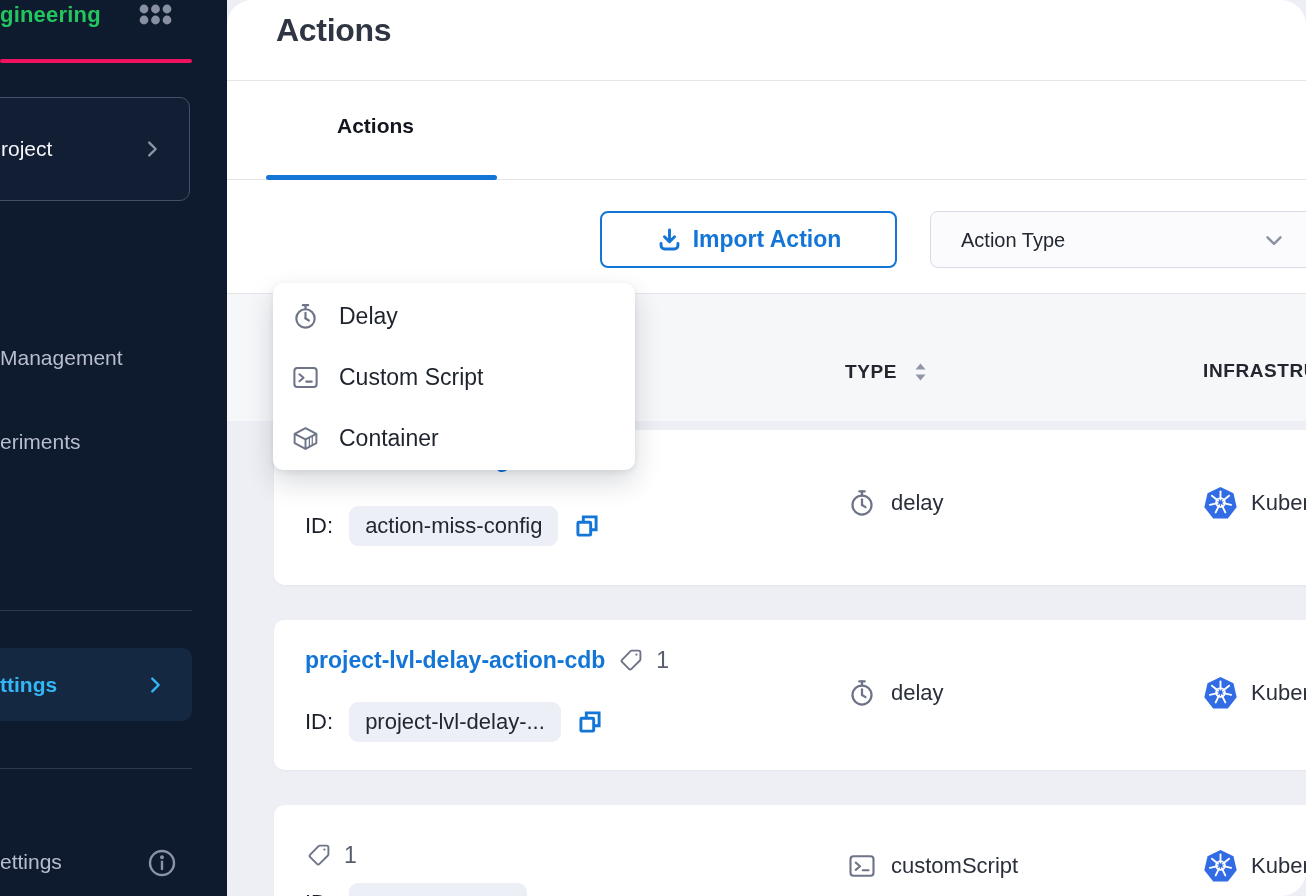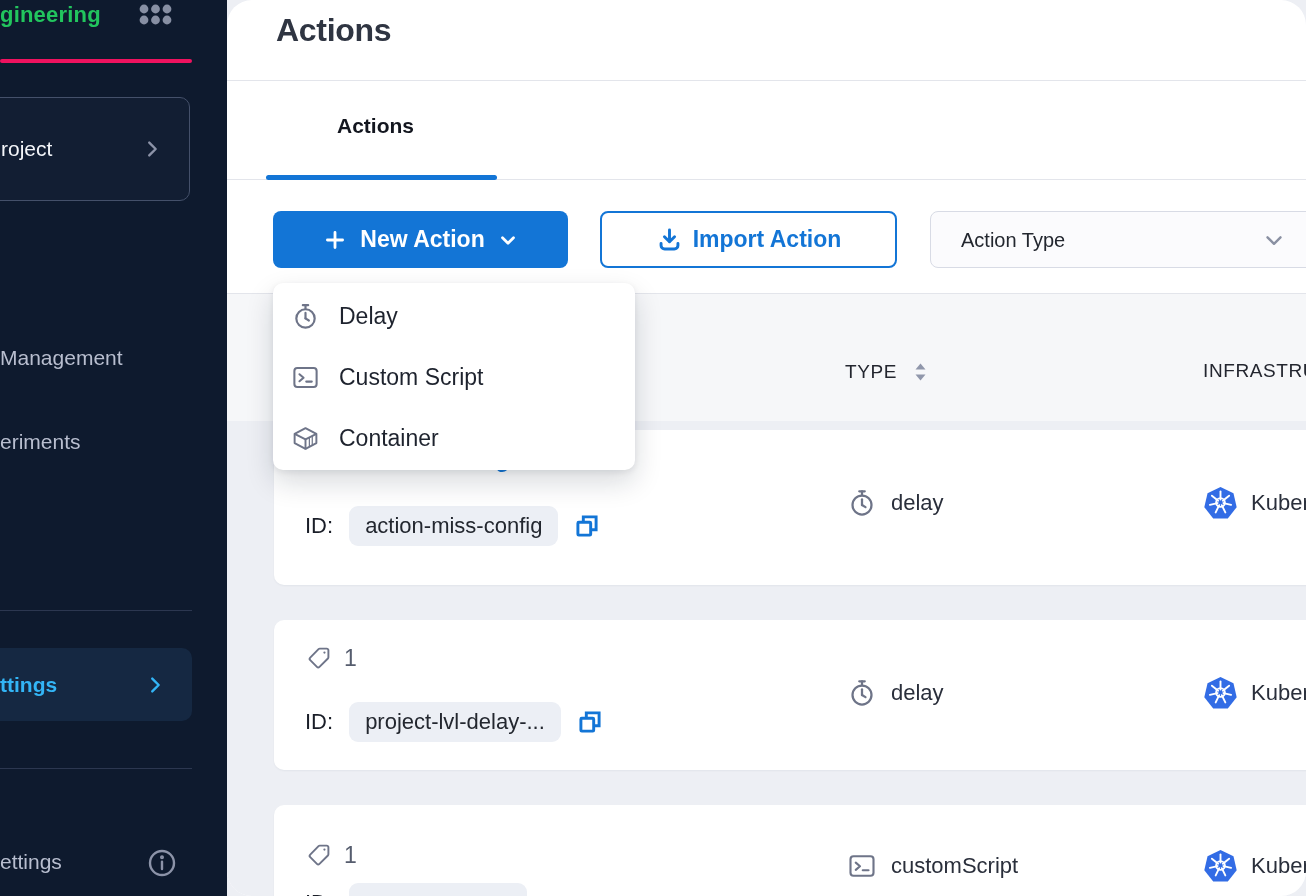--- a/index.html
+++ b/index.html
@@ -34,21 +34,21 @@
 
   .btn-new { position:absolute; left:46px; top:211px; width:295px; height:57px; background:#1375D6; border:none; border-radius:8px; color:#fff; display:flex; align-items:center; justify-content:center; gap:12px; cursor:pointer; }
   .btn-new .label { font-size:23px; font-weight:700; color:#fff; }
   .btn-import { position:absolute; left:373px; top:211px; width:297px; height:57px; background:#fff; border:2px solid #1375D6; border-radius:8px; display:flex; align-items:center; justify-content:center; gap:10px; cursor:pointer; }
   .btn-import .label { font-size:23px; font-weight:700; color:#1375D6; }
   .select { position:absolute; left:703px; top:211px; width:430px; height:57px; background:#FBFBFD; border:1px solid #D8DBE5; border-radius:8px; cursor:pointer; }
   .select .label { position:absolute; left:30px; top:50%; transform:translateY(-50%); font-size:20px; font-weight:500; color:#23272F; }
   .select .chev { position:absolute; left:330px; top:50%; transform:translateY(-50%); }
 
   .thead { position:absolute; left:0; top:294px; width:1079px; height:127px; background:#F6F7F9; }
-  .th { position:absolute; top:66px; display:flex; align-items:center; gap:16px; font-size:19px; font-weight:400; color:#23262F; letter-spacing:.6px; white-space:nowrap;justify-content:space-between; }
+  .th { position:absolute; top:66px; display:flex; align-items:center; gap:16px; font-size:19px; font-weight:700; color:#23262F; letter-spacing:.6px; white-space:nowrap;justify-content:space-between; }
   .th-type { left:618px; cursor:pointer; }
   .th-infra { left:976px; }
 
   .page-bg { position:absolute; left:0; top:421px; width:1079px; height:475px; background:#EDEFF4; }
 
   .card { position:absolute; left:47px; width:1290px; background:#fff; border-radius:10px; box-shadow:0 1px 2px rgba(20,30,60,.05); z-index:5; }
   .card1 { top:430px; height:155px; }
   .card2 { top:620px; height:150px; }
   .card3 { top:805px; height:200px; }
   .row-title { position:absolute; left:31px; display:flex; align-items:center; gap:12px; white-space:nowrap; }
@@ -130,33 +130,20 @@
   </aside>
 
   <main class="main">
     <h1 class="page-title">Actions</h1>
     <div class="hr hr-top"></div>
 
     <div class="tab">Actions</div>
     <div class="hr hr-tabs"></div>
     <div class="tab-underline"></div>
 
-    <button class="btn-new">
-      <span>
-        <svg width="26" height="26" viewBox="0 0 24 24" fill="none" stroke="#fff" stroke-width="2.6" stroke-linecap="round">
-            <path d="M12 5v14M5 12h14"></path>
-          </svg>
-      </span>
-      <span class="label">New Action</span>
-      <span>
-        <svg width="22" height="22" viewBox="0 0 24 24" fill="none" stroke="#fff" stroke-width="3" stroke-linecap="round" stroke-linejoin="round">
-            <path d="M6 9.5l6 6 6-6"></path>
-          </svg>
-      </span>
-    </button>
 
     <button class="btn-import">
       <span>
         <svg width="27" height="27" viewBox="0 0 24 24" fill="none" stroke="#1375D6" stroke-width="2.6" stroke-linecap="round" stroke-linejoin="round">
             <path d="M12 3.5v10"></path>
             <path d="M7.5 9.5l4.5 4.5 4.5-4.5"></path>
             <path d="M4.5 15.5v1.8c0 1.8 1.4 3.2 3.2 3.2h8.6c1.8 0 3.2-1.4 3.2-3.2v-1.8"></path>
           </svg>
       </span>
       <span class="label">Import Action</span>
@@ -231,20 +218,21 @@
                 <path d="M10.4 10.8L6.1 7.3"></path>
               </g>
             </svg>
         </span>
         <span class="cell-text">Kubernetes</span>
       </div>
     </div>
 
     <div class="card card2">
       <div class="row-title">
+        <a class="row-link">project-lvl-delay-action-cdb</a>
         <span class="icon-grey">
           <svg width="27" height="27" viewBox="0 0 24 24" fill="none" stroke="currentColor" stroke-width="1.7" stroke-linejoin="round">
               <path d="M13.1 3.2h6.2a1.5 1.5 0 0 1 1.5 1.5v6.2a1.5 1.5 0 0 1-.44 1.06l-7.5 7.5a1.6 1.6 0 0 1-2.26 0l-5.96-5.96a1.6 1.6 0 0 1 0-2.26l7.4-7.6a1.5 1.5 0 0 1 1.06-.44z"></path>
               <circle cx="17.3" cy="6.7" r="1" fill="currentColor" stroke="none"></circle>
             </svg>
         </span>
         <span class="tag-count">1</span>
       </div>
       <div class="id-row">
         <span class="id-label">ID:</span>

